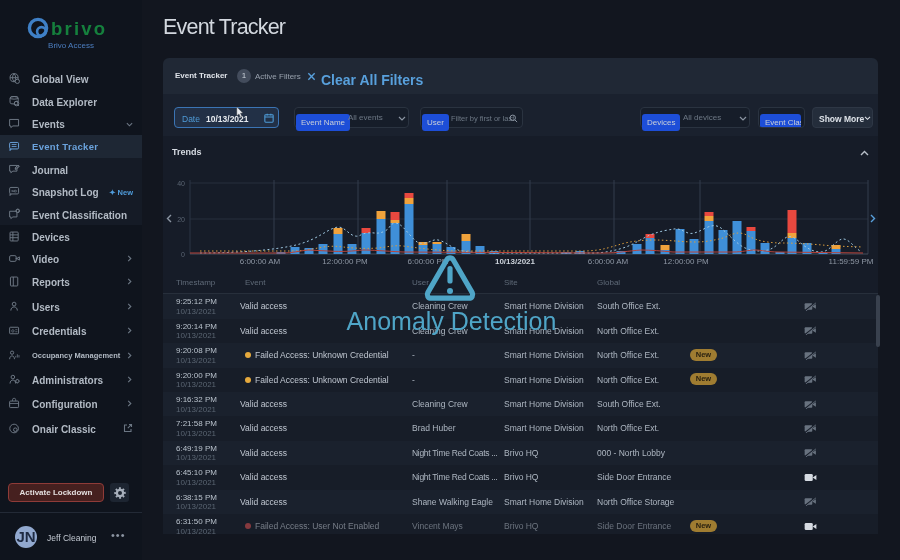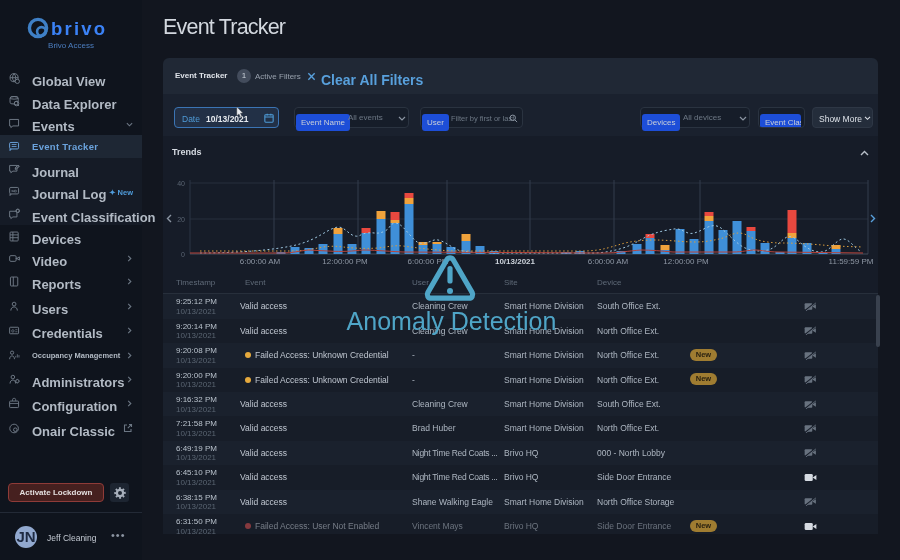--- a/index.html
+++ b/index.html
@@ -2,21 +2,21 @@
 <html><head>
 <meta charset="utf-8">
 <style>
 * { margin:0; padding:0; box-sizing:border-box; }
 html,body { width:900px; height:560px; background:#12161f; font-family:"Liberation Sans", sans-serif; overflow:hidden; }
 .abs { position:absolute; }
 #sidebar { position:absolute; left:0; top:0; width:142px; height:560px; background:#0f141d; }
 #submenu-bg { position:absolute; left:0; top:135px; width:142px; height:90px; background:#151b26; }
 .mi { position:absolute; left:0; width:142px; height:23px; }
 .mi .ic { position:absolute; left:8px; top:5px; width:13px; height:13px; color:#6e7885; }
-.mi .lb { position:absolute; left:32px; top:7px; font-size:13px; font-weight:700; color:#b2bac4; white-space:nowrap; }
+.mi .lb { position:absolute; left:32px; top:7px; font-size:10px; font-weight:700; color:#b2bac4; white-space:nowrap; }
 .mi .rt { position:absolute; right:9px; top:6px; font-size:9px; color:#6b7683; }
 .mi.active { background:#1e2734; }
 .mi.active .lb { color:#6ba3dd; font-size:9.5px; letter-spacing:0.3px; top:6px; }
 .mi.active .ic { color:#6ba3dd; }
 .chev { width:7px; height:7px; }
 #main-title { position:absolute; left:163px; top:14.5px; font-size:21.5px; color:#d3d8df; font-weight:400; letter-spacing:-0.8px; }
 #band1 { position:absolute; left:163px; top:58px; width:715px; height:36px; background:#202835; border-radius:6px 6px 0 0; }
 #band2 { position:absolute; left:163px; top:94px; width:715px; height:42px; background:#1a212e; }
 #trends { position:absolute; left:163px; top:136px; width:715px; height:134px; background:#161c28; }
 #tablewrap { position:absolute; left:163px; top:270px; width:715px; height:264px; background:#1a212d; overflow:hidden; }
@@ -35,21 +35,21 @@
 .fc .fval { position:absolute; top:5px; color:#6d7885; font-size:8px; }
 #overlay { position:absolute; left:0; top:0; width:768px; height:560px; pointer-events:none; }
 </style>
 </head>
 <body>
 <div id="sidebar">
   <svg class="abs" style="left:27px;top:15px;" width="24" height="26" viewBox="0 0 24 26">
     <circle cx="11" cy="13" r="8.6" fill="none" stroke="#3f80c6" stroke-width="3.4"></circle>
     <circle cx="14.5" cy="16.5" r="4.4" fill="none" stroke="#3f80c6" stroke-width="2.6"></circle>
   </svg>
-  <div class="abs" style="left:51px;top:17.5px;font-size:18.5px;color:#3b82f6;font-weight:700;letter-spacing:2.2px;">brivo</div>
+  <div class="abs" style="left:51px;top:17.5px;font-size:18.5px;color:#15803d;font-weight:700;letter-spacing:2.2px;">brivo</div>
   <div class="abs" style="left:0;top:41px;width:142px;text-align:center;font-size:8px;color:#4c7ec0;">Brivo Access</div>
   <div id="submenu-bg"></div>
   <div id="menu">
     <div class="mi" style="top:66.5px;">
         <svg class="ic" viewBox="0 0 16 16" fill="none" stroke="currentColor" stroke-width="1.2">
           <circle cx="7.5" cy="7" r="5"></circle>
           <path d="M2.5 7h10M7.5 2a8 8 0 010 10M7.5 2a8 8 0 000 10"></path>
           <circle cx="11.5" cy="11.5" r="2.6" fill="#0f141d" stroke="currentColor"></circle>
         </svg>
         <div class="lb">Global View</div>
@@ -88,21 +88,21 @@
           <path d="M9.5 5.5l2.8-2.8 1 1-2.8 2.8-1.3.3z"></path>
         </svg>
         <div class="lb">Journal</div>
       </div>
     <div class="mi" style="top:180px;">
         <svg class="ic" viewBox="0 0 16 16" fill="none" stroke="currentColor" stroke-width="1.2">
           <rect x="2" y="3" width="11" height="8" rx="1.5"></rect>
           <path d="M4 11l-1.5 2v-2"></path>
           <path d="M5 8.5v-2l1.5 2v-2M8 8.5h1.5a1 1 0 000-2H8z" stroke-width="0.9"></path>
         </svg>
-        <div class="lb">Journal Log</div>
+        <div class="lb">Snapshot Log</div>
         <div class="rt" style="color:#4f9cdb;font-weight:700;font-size:7.5px;top:7.5px;">✦ New</div>
       </div>
     <div class="mi" style="top:202.5px;">
         <svg class="ic" viewBox="0 0 16 16" fill="none" stroke="currentColor" stroke-width="1.2">
           <path d="M2 4h9v7H6l-2.5 2v-2H2z"></path>
           <circle cx="12" cy="3.5" r="2.2" fill="#0f141d"></circle>
           <circle cx="12" cy="3.5" r="1.8"></circle>
         </svg>
         <div class="lb">Event Classification</div>
       </div>
@@ -245,21 +245,21 @@
     <div class="flabel">Devices</div>
     <div class="fval" style="left:42px;">All devices</div>
     <svg class="abs" style="left:98px;top:8px;" width="8" height="6" viewBox="0 0 8 6" fill="none" stroke="#8b95a2" stroke-width="1.2">
         <path d="M1 1l3 3 3-3"></path>
       </svg>
   </div>
   <div class="fc" style="left:595px;width:47px;overflow:hidden;">
     <div class="flabel" style="width:41px;overflow:hidden;">Event Class</div>
   </div>
   <div class="fc" style="left:649px;width:61px;background:#242d3b;border:1px solid #2e3745;">
-    <div class="abs" style="left:6px;top:5.5px;color:#dde2e8;font-weight:400;font-size:8.5px;">Show More</div>
+    <div class="abs" style="left:6px;top:5.5px;color:#dde2e8;font-weight:700;font-size:8.5px;">Show More</div>
     <svg class="abs" style="left:51px;top:8px;" width="7" height="5" viewBox="0 0 8 6" fill="none" stroke="#dde2e8" stroke-width="1.3">
         <path d="M1 1l3 3 3-3"></path>
       </svg>
   </div>
 </div>
 <div id="trends">
   <div class="abs" style="left:9px;top:11px;font-size:9px;font-weight:700;color:#d6dbe2;">Trends</div>
   <svg class="abs" style="left:697px;top:14px;" width="9" height="6" viewBox="0 0 9 6" fill="none" stroke="#b8bfc9" stroke-width="1.4">
       <path d="M1 5l3.5-3.5L8 5"></path>
     </svg>
@@ -350,21 +350,21 @@
       </g>
 <text x="352" y="128" font-size="8" font-weight="bold" fill="#ccd3db" text-anchor="middle">10/13/2021</text>
 </svg>
 </div>
 <div id="tablewrap">
 <div class="thead">
       <div class="th" style="left:13px;">Timestamp</div>
       <div class="th" style="left:82px;">Event</div>
       <div class="th" style="left:249px;">User</div>
       <div class="th" style="left:341px;">Site</div>
-      <div class="th" style="left:434px;">Device</div>
+      <div class="th" style="left:434px;">Global</div>
     </div>
 <div class="row" style="top:24.4px;">
       <div class="ts1">9:25:12 PM</div>
       <div class="ts2">10/13/2021</div>
       <div class="cell" style="left:77px;color:#c0c7d1;">Valid access</div>
       <div class="cell" style="left:249px;color:#aeb7c2;">Cleaning Crew</div>
       <div class="cell" style="left:341px;color:#aeb7c2;">Smart Home Division</div>
       <div class="cell" style="left:434px;color:#aeb7c2;">South Office Ext.</div>
       <svg class="abs" style="left:641px;top:7.5px;" width="13" height="9" viewBox="0 0 14 10" fill="none">
         <rect x="0.5" y="1.5" width="8.5" height="7" rx="1" fill="#68727f"></rect>

